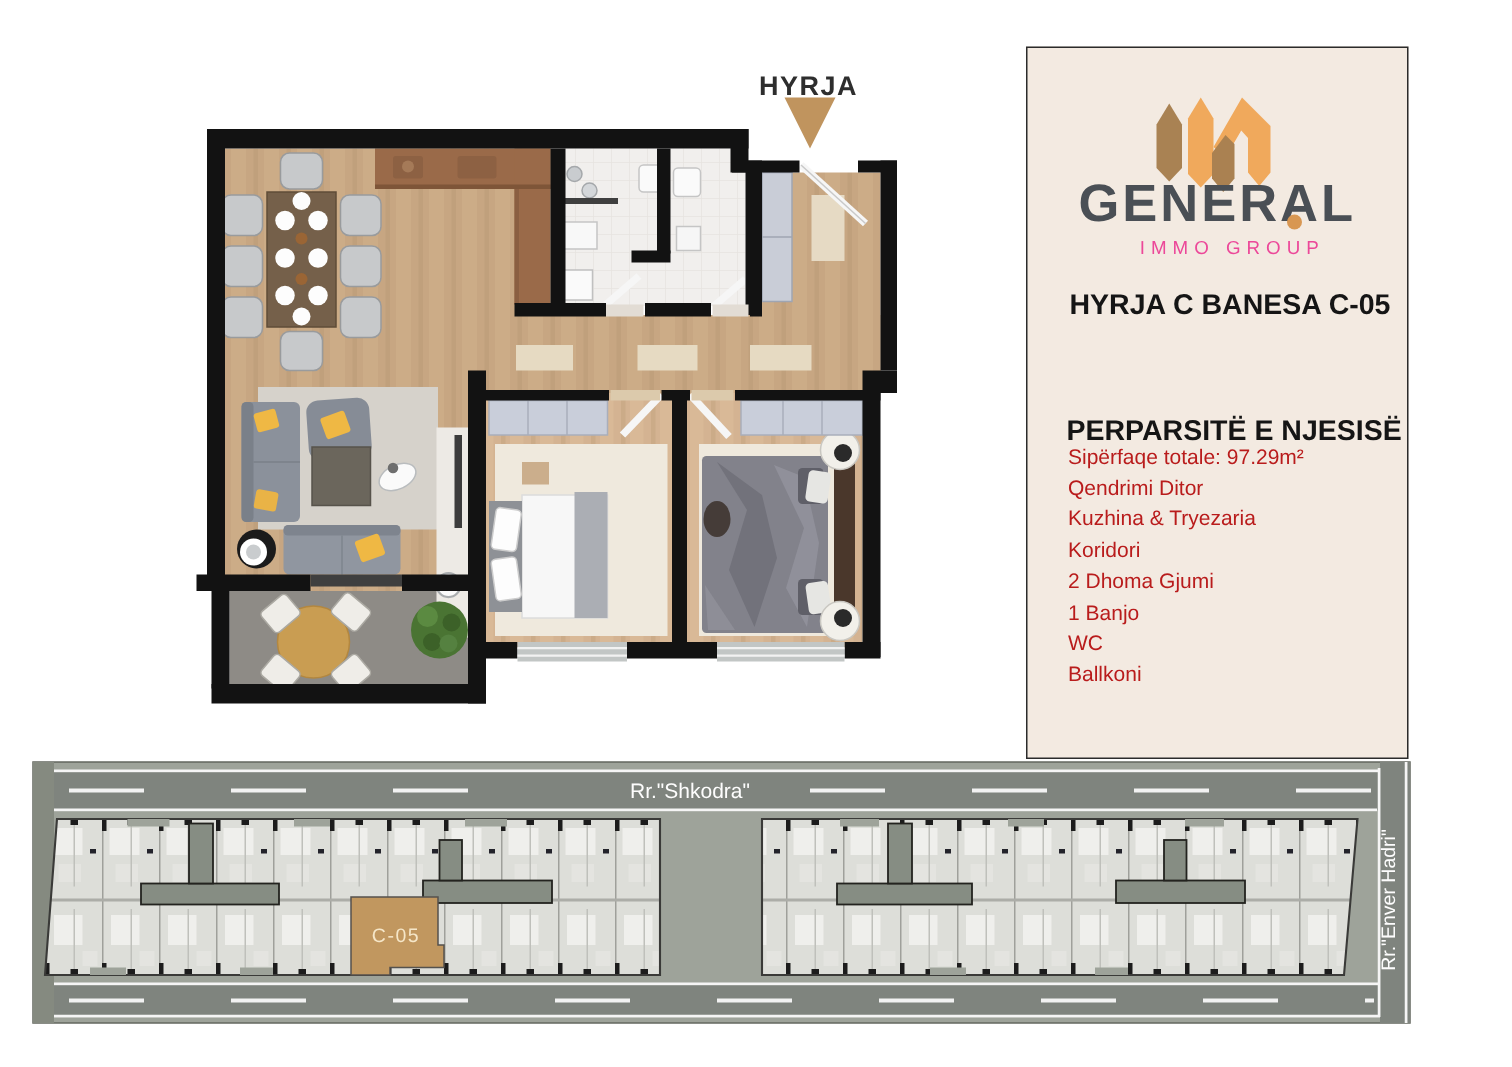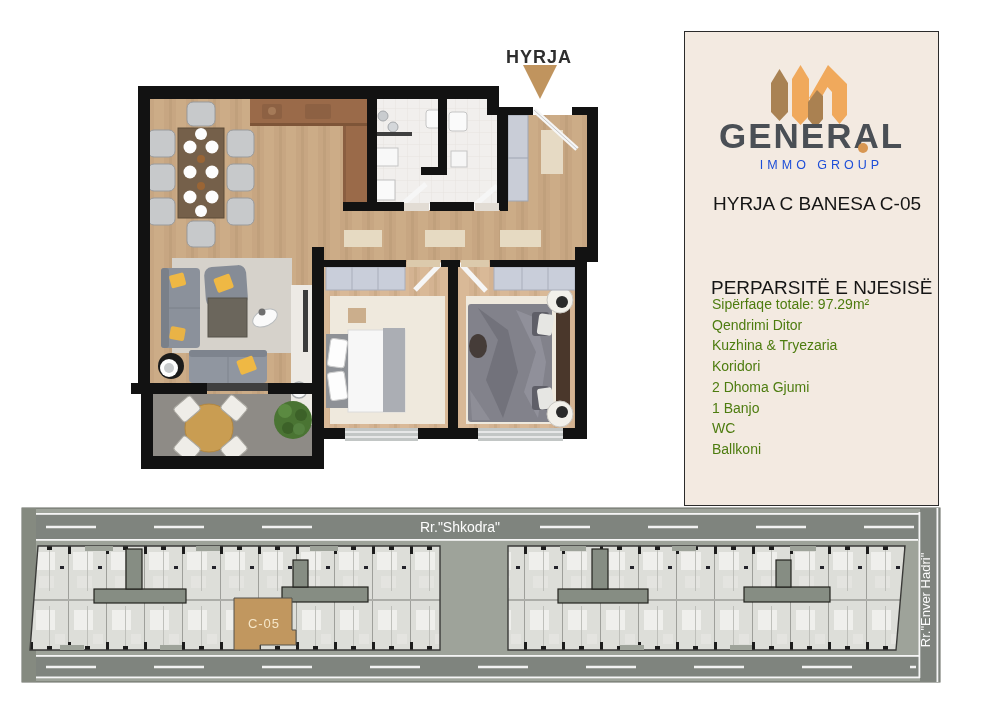--- a/index.html
+++ b/index.html
@@ -1,20 +1,20 @@
 <!DOCTYPE html>
 <html><head>
 <meta charset="utf-8">
 <style>
   html,body{margin:0;padding:0;background:#fff;}
   body{width:1008px;height:711px;position:relative;overflow:hidden;font-family:"Liberation Sans",sans-serif;}
   .abs{position:absolute;}
   #panel{left:684px;top:31px;width:253px;height:473px;background:#F3EAE1;border:1px solid #2b2b2b;}
-  .ptitle{position:absolute;font-weight:normal;font-size:19px;color:#151515;white-space:nowrap;}
-  .plist{position:absolute;font-size:14px;color:#4d7c0f;line-height:20.7px;white-space:nowrap;}
+  .ptitle{position:absolute;font-weight:bold;font-size:19px;color:#151515;white-space:nowrap;}
+  .plist{position:absolute;font-size:14px;color:#b91c1c;line-height:20.7px;white-space:nowrap;}
 </style>
 </head>
 <body>
 <svg class="abs" style="left:0;top:0" width="1008" height="711" viewBox="0 0 1008 711">
 <defs>
 <pattern id="wood" width="22" height="90" patternUnits="userSpaceOnUse">
   <rect width="22" height="90" fill="#C7A682"></rect>
   <rect x="0" width="10" height="90" fill="#CCAC87"></rect>
   <rect x="15" width="3" height="90" fill="#C0A07C"></rect>
 </pattern>
@@ -289,16 +289,16 @@
 </svg>
 <div id="panel" class="abs"></div>
 <svg class="abs" style="left:684px;top:31px;" width="255" height="150" viewBox="0 0 255 150">
   <polygon points="87,52 95.5,38 104,52 104,81 95.5,90 87,81" fill="#A98253"></polygon>
   <polygon points="108,48 116.5,34 125,48 125,85 116.5,94 108,85" fill="#F0A95C"></polygon>
   <polygon points="125,67 144,34 163,53 163,84 155.5,93 148,84 148,61 143.5,56 133,74" fill="#F0A95C"></polygon>
   <polygon points="124,71 133,59 139,65 139,88 131.5,97 124,88" fill="#AA8151"></polygon>
 </svg>
 <div class="abs" style="left:684px;top:116px;width:255px;text-align:center;font-weight:bold;font-size:35px;letter-spacing:2px;color:#4A4F55;">GENERAL</div>
 <div class="abs" style="left:858px;top:143px;width:10px;height:10px;border-radius:50%;background:#D89752;"></div>
-<div class="abs" style="left:684px;top:158px;width:275px;text-align:center;font-size:12.5px;letter-spacing:4px;color:#1d4ed8;">IMMO GROUP</div>
+<div class="abs" style="left:684px;top:158px;width:275px;text-align:center;font-size:12.5px;letter-spacing:4px;color:#ec4899;">IMMO GROUP</div>
 <div class="ptitle" style="left:713px;top:193px;">HYRJA C BANESA C-05</div>
 <div class="ptitle" style="left:711px;top:244px;margin-top:33px;">PERPARSITË E NJESISË</div>
 <div class="plist" style="left:712px;top:294px;">Sipërfaqe totale: 97.29m²<br>Qendrimi Ditor<br>Kuzhina &amp; Tryezaria<br>Koridori<br>2 Dhoma Gjumi<br>1 Banjo<br>WC<br>Ballkoni</div>
 
 </body></html>

